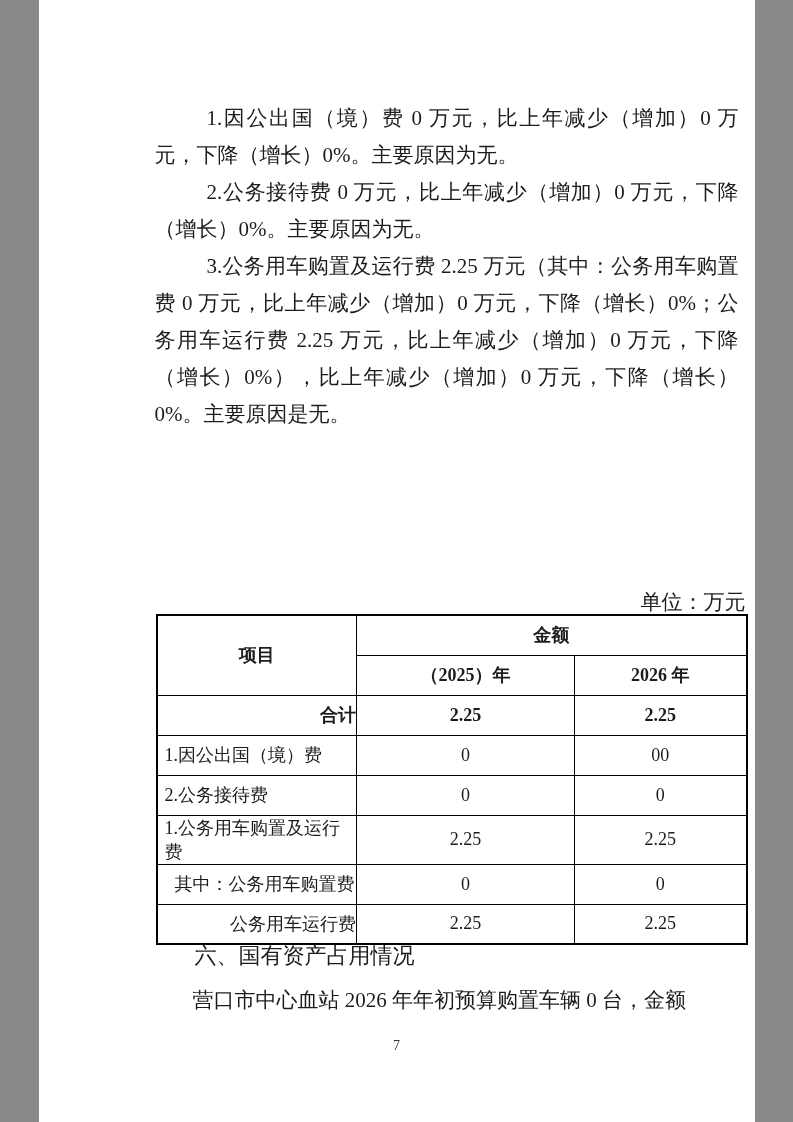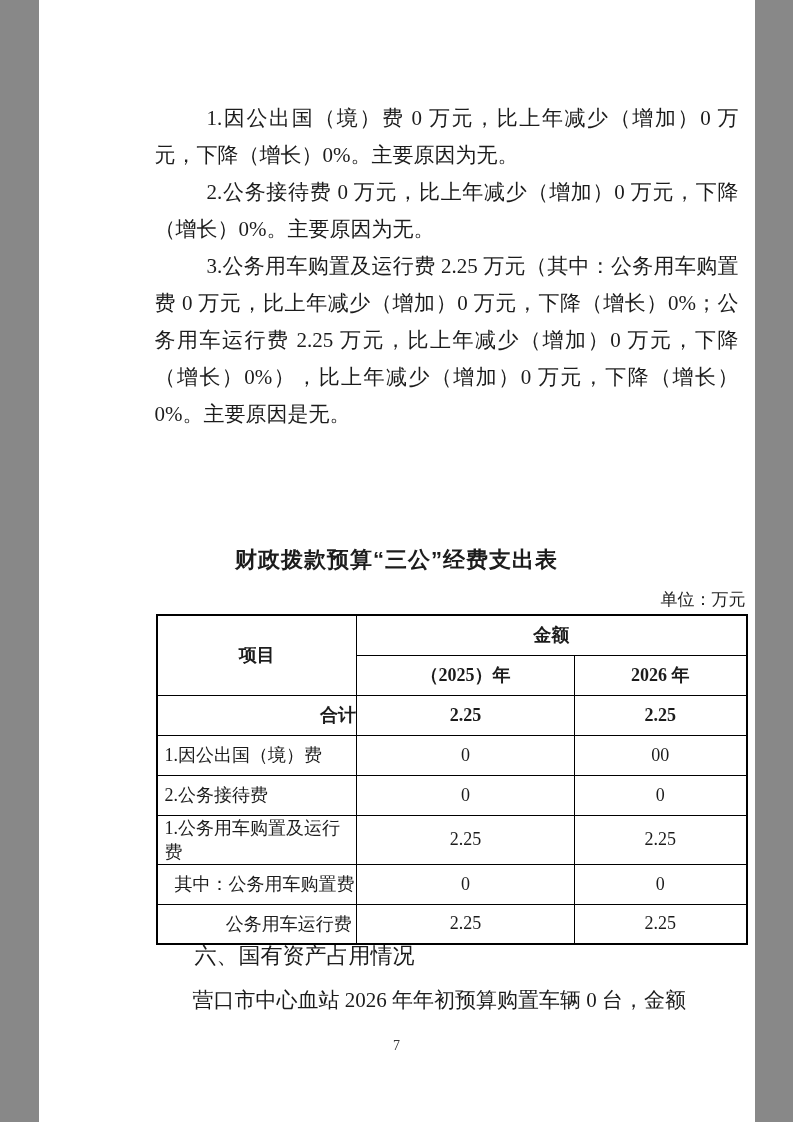--- a/index.html
+++ b/index.html
@@ -38,21 +38,21 @@
     letter-spacing: 1px;
   }
   .unit-label {
     position: absolute;
     left: 117px;
     top: 588px;
     width: 590px;
     text-align: right;
     padding-right: 0;
     box-sizing: border-box;
-    font-size: 17px;
+    font-size: 21px;
   }
   table.budget {
     position: absolute;
     left: 117px;
     top: 614px;
     width: 590px;
     border-collapse: collapse;
     table-layout: fixed;
     font-size: 18px;
   }
@@ -73,21 +73,21 @@
   table.budget .row-total td { font-weight: bold; }
   table.budget td.label {
     text-align: left;
     padding-left: 7px;
   }
   table.budget td.label-center {
     text-align: right;
     font-weight: bold;
   }
   table.budget td.label-sub { text-align: left; padding-left: 17px; }
-  table.budget td.label-sub2 { text-align: center; padding-left: 64px; }
+  table.budget td.label-sub2 { text-align: right; padding-left: 64px; }
   .section-heading {
     position: absolute;
     left: 116px;
     top: 941px;
     width: 584px;
     font-family: "Liberation Sans", sans-serif;
     font-size: 22px;
     font-weight: normal;
     text-indent: 40px;
   }
@@ -115,21 +115,20 @@
 <body>
 
 <div class="page">
 
   <div class="body-text">
     <p>1.因公出国（境）费 0 万元，比上年减少（增加）0 万元，下降（增长）0%。主要原因为无。</p>
     <p>2.公务接待费 0 万元，比上年减少（增加）0 万元，下降（增长）0%。主要原因为无。</p>
     <p>3.公务用车购置及运行费 2.25 万元（其中：公务用车购置费 0 万元，比上年减少（增加）0 万元，下降（增长）0%；公务用车运行费 2.25 万元，比上年减少（增加）0 万元，下降（增长）0%），比上年减少（增加）0 万元，下降（增长）0%。主要原因是无。</p>
   </div>
 
-  <div class="table-title">财政拨款预算“三公”经费支出表</div>
 
   <div class="unit-label">单位：万元</div>
 
   <table class="budget">
     <colgroup>
         <col class="c1">
         <col class="c2">
         <col class="c3">
       </colgroup>
     <tbody>

